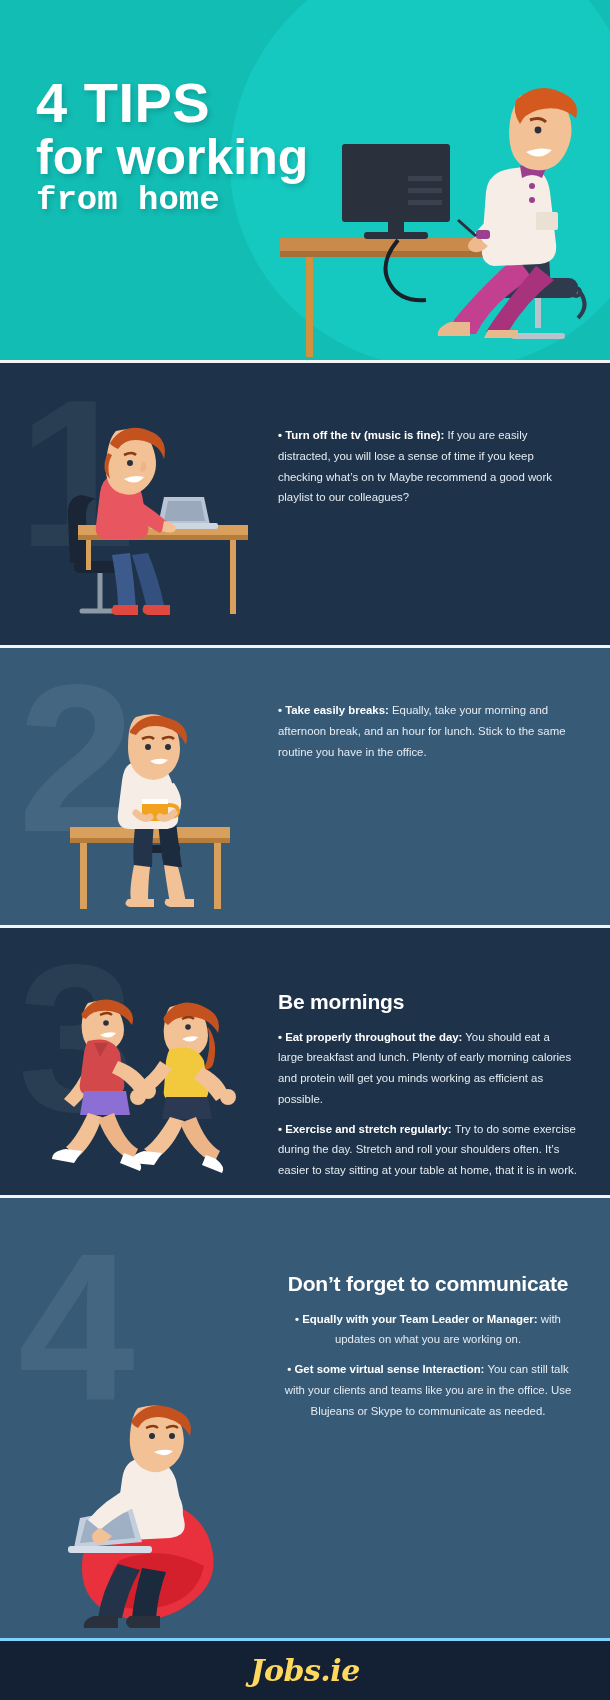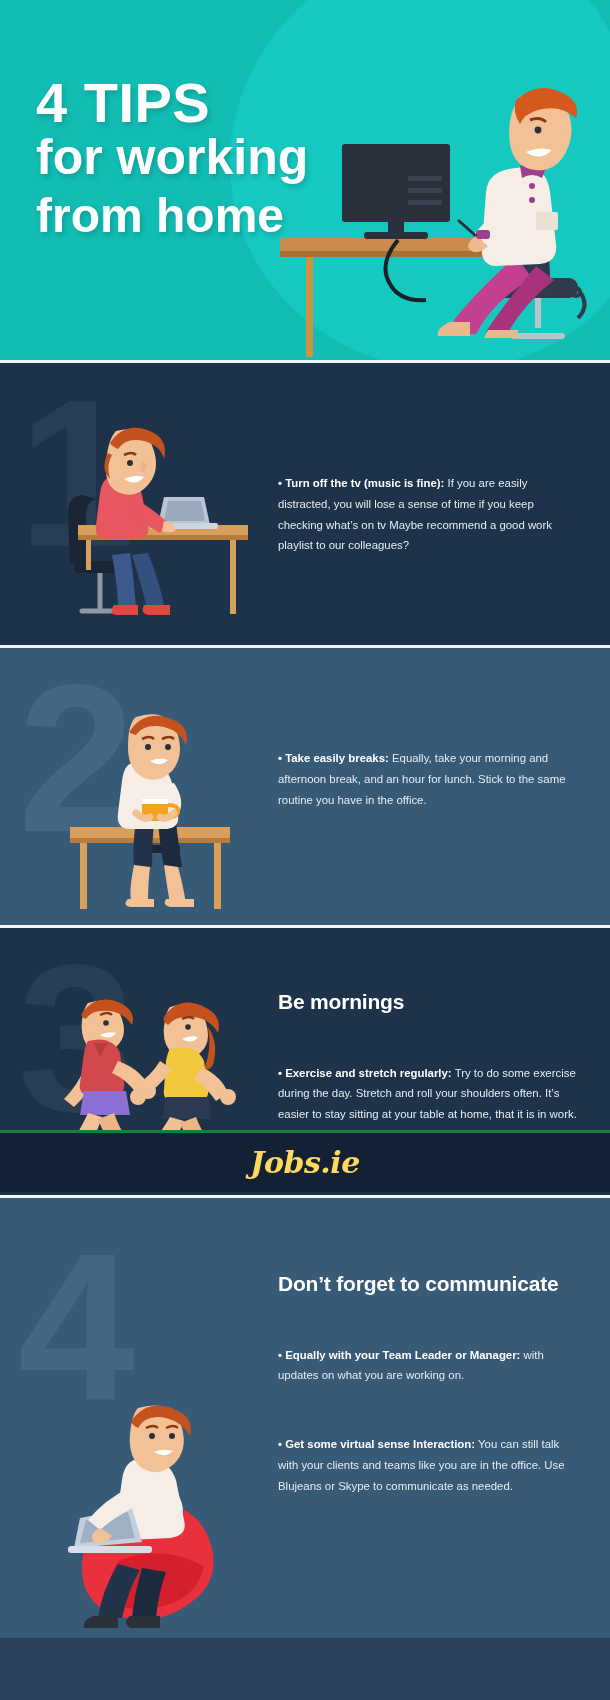--- a/index.html
+++ b/index.html
@@ -2,41 +2,41 @@
 <html><head>
 <meta charset="utf-8">
 <style>
   * { box-sizing: border-box; margin: 0; padding: 0; }
   body {
     width: 610px; height: 1700px;
     font-family: "Liberation Sans", sans-serif;
     background: #2b4159;
     overflow: hidden;
   }
-  .page { position: relative; width: 610px; height: 1192px; }
+  .page { position: relative; width: 610px; height: 1700px; }
 
   
   .header {
     position: absolute; left: 0; top: 0; width: 610px; height: 360px;
     background: #12bdb4; overflow: hidden;
   }
   .header .blob {
     position: absolute; right: -40px; top: -60px;
     width: 420px; height: 430px;
     background: #15c9c0;
     border-radius: 58% 42% 48% 52% / 52% 58% 42% 48%;
   }
   .header-title {
     position: absolute; left: 36px; top: 76px; z-index: 5;
     color: #ffffff; line-height: 0.98;
     text-shadow: 2px 3px 5px rgba(0,70,68,0.25);
   }
   .header-title .l1 { display:block; font-size: 56px; font-weight: 700; letter-spacing: 0.5px; }
   .header-title .l2 { display:block; font-size: 50px; font-weight: 600; margin-top: 2px; }
-  .header-title .l3 { display:block; font-size: 48px; font-weight: 600; margin-top: 10px; }
+  .header-title .l3 { display:block; font-size: 34px; font-weight: 600; margin-top: 2px; font-family: Liberation Mono, monospace; }
 
   
   .hero-art { position: absolute; right: 0; bottom: 0; width: 330px; height: 300px; }
 
   
   .tip {
     position: absolute; left: 0; width: 610px; overflow: hidden;
     border-top: 3px solid #f2f4f6;
   }
   .tip.dark  { background: #1e3349; }
@@ -51,29 +51,29 @@
   .tip.light .ghost-num { color: rgba(255,255,255,0.075); }
 
   .tip-art { position: absolute; left: 24px; bottom: 0; width: 240px; }
 
   .tip-body { position: absolute; left: 278px; width: 300px; }
   .tip-head {
     color: #ffffff; font-size: 21px; font-weight: 700; line-height: 1.17;
     letter-spacing: -0.2px; margin-bottom: 12px;
   }
   .bullet {
-    color: #e6ecf2; font-size: 11.4px; line-height: 1.82; margin-bottom: 9px; margin-top: 48px;
+    color: #e6ecf2; font-size: 11.4px; line-height: 1.82; margin-bottom: 9px;
   }
   .bullet b { color: #ffffff; font-weight: 700; }
 
   
   .footer {
     position: absolute; left: 0; bottom: 0; width: 610px; height: 62px;
     background: #142135; display: flex; align-items: center; justify-content: center;
-    border-top: 3px solid #15803d;
+    border-top: 3px solid #7dd3fc;
   }
   .logo {
     font-family: "DejaVu Serif", serif;
     font-style: italic; font-weight: 700; font-size: 30px;
     color: #ffd95e; letter-spacing: -0.5px;
   }
 </style>
 </head>
 <body>
 
@@ -272,20 +272,23 @@
 
       <path d="M188 102 q20 10 26 26 l-12 8 q-10 -14 -22 -22 z" fill="#f3c196"></path>
       <circle cx="214" cy="132" r="8" fill="#f3c196"></circle>
       <path d="M158 104 q-14 20 -28 26 l-8 -10 q14 -8 24 -24 z" fill="#f3c196"></path>
       <circle cx="124" cy="132" r="8" fill="#f3c196"></circle>
     </svg>
 
     <div class="tip-body" style="top:62px;">
       <div class="tip-head">Be mornings</div>
       <div class="bullet">
+        <b>• Eat properly throughout the day:</b><span> You should eat a large breakfast and lunch.  Plenty of early morning calories and protein will get you minds working as efficient as possible.</span>
+      </div>
+      <div class="bullet">
         <b>• Exercise and stretch regularly:</b><span> Try to do some exercise during the day. Stretch and roll your shoulders often. It’s easier to stay sitting at your table at home, that it is in work.</span>
       </div>
     </div>
   </div>
 
   <div class="tip light" style="top:1195px;height:443px;">
     <div class="ghost-num" style="top:24px;">4</div>
 
     <svg class="tip-art" viewBox="0 0 240 260" style="width:240px;height:260px;bottom:0;">
 
@@ -308,21 +311,21 @@
       <path d="M150 110 q14 20 6 32 l-14 -6 q6 -10 0 -22 z" fill="#f6eee6"></path>
 
       <path d="M114 30 q34 -10 44 20 q6 22 -8 36 q-16 14 -32 4 q-14 -10 -12 -34 q2 -20 8 -26 z" fill="#f3c196"></path>
       <path d="M108 42 q18 -24 48 -8 q14 8 10 24 q-8 -14 -24 -18 q-20 -4 -28 10 q-8 -4 -6 -8 z" fill="#c4521f"></path>
       <circle cx="128" cy="58" r="3" fill="#2b313c"></circle>
       <circle cx="148" cy="58" r="3" fill="#2b313c"></circle>
       <path d="M122 50 q8 -4 12 0 M142 50 q8 -4 12 0" stroke="#8a3b12" stroke-width="2.4" fill="none"></path>
       <path d="M130 74 q11 7 19 -1 q-10 -3 -19 1 z" fill="#ffffff"></path>
     </svg>
 
-    <div class="tip-body" style="top:74px;">
+    <div class="tip-body" style="top:74px;text-align:center;">
       <div class="tip-head">Don’t forget to communicate</div>
       <div class="bullet">
         <b>• Equally with your Team Leader or Manager:</b><span> with updates on what you are working on.</span>
       </div>
       <div class="bullet">
         <b>• Get some virtual sense Interaction:</b><span> You can still talk with your clients and teams like you are in the office. Use Blujeans or Skype to communicate as needed.</span>
       </div>
     </div>
   </div>
 

